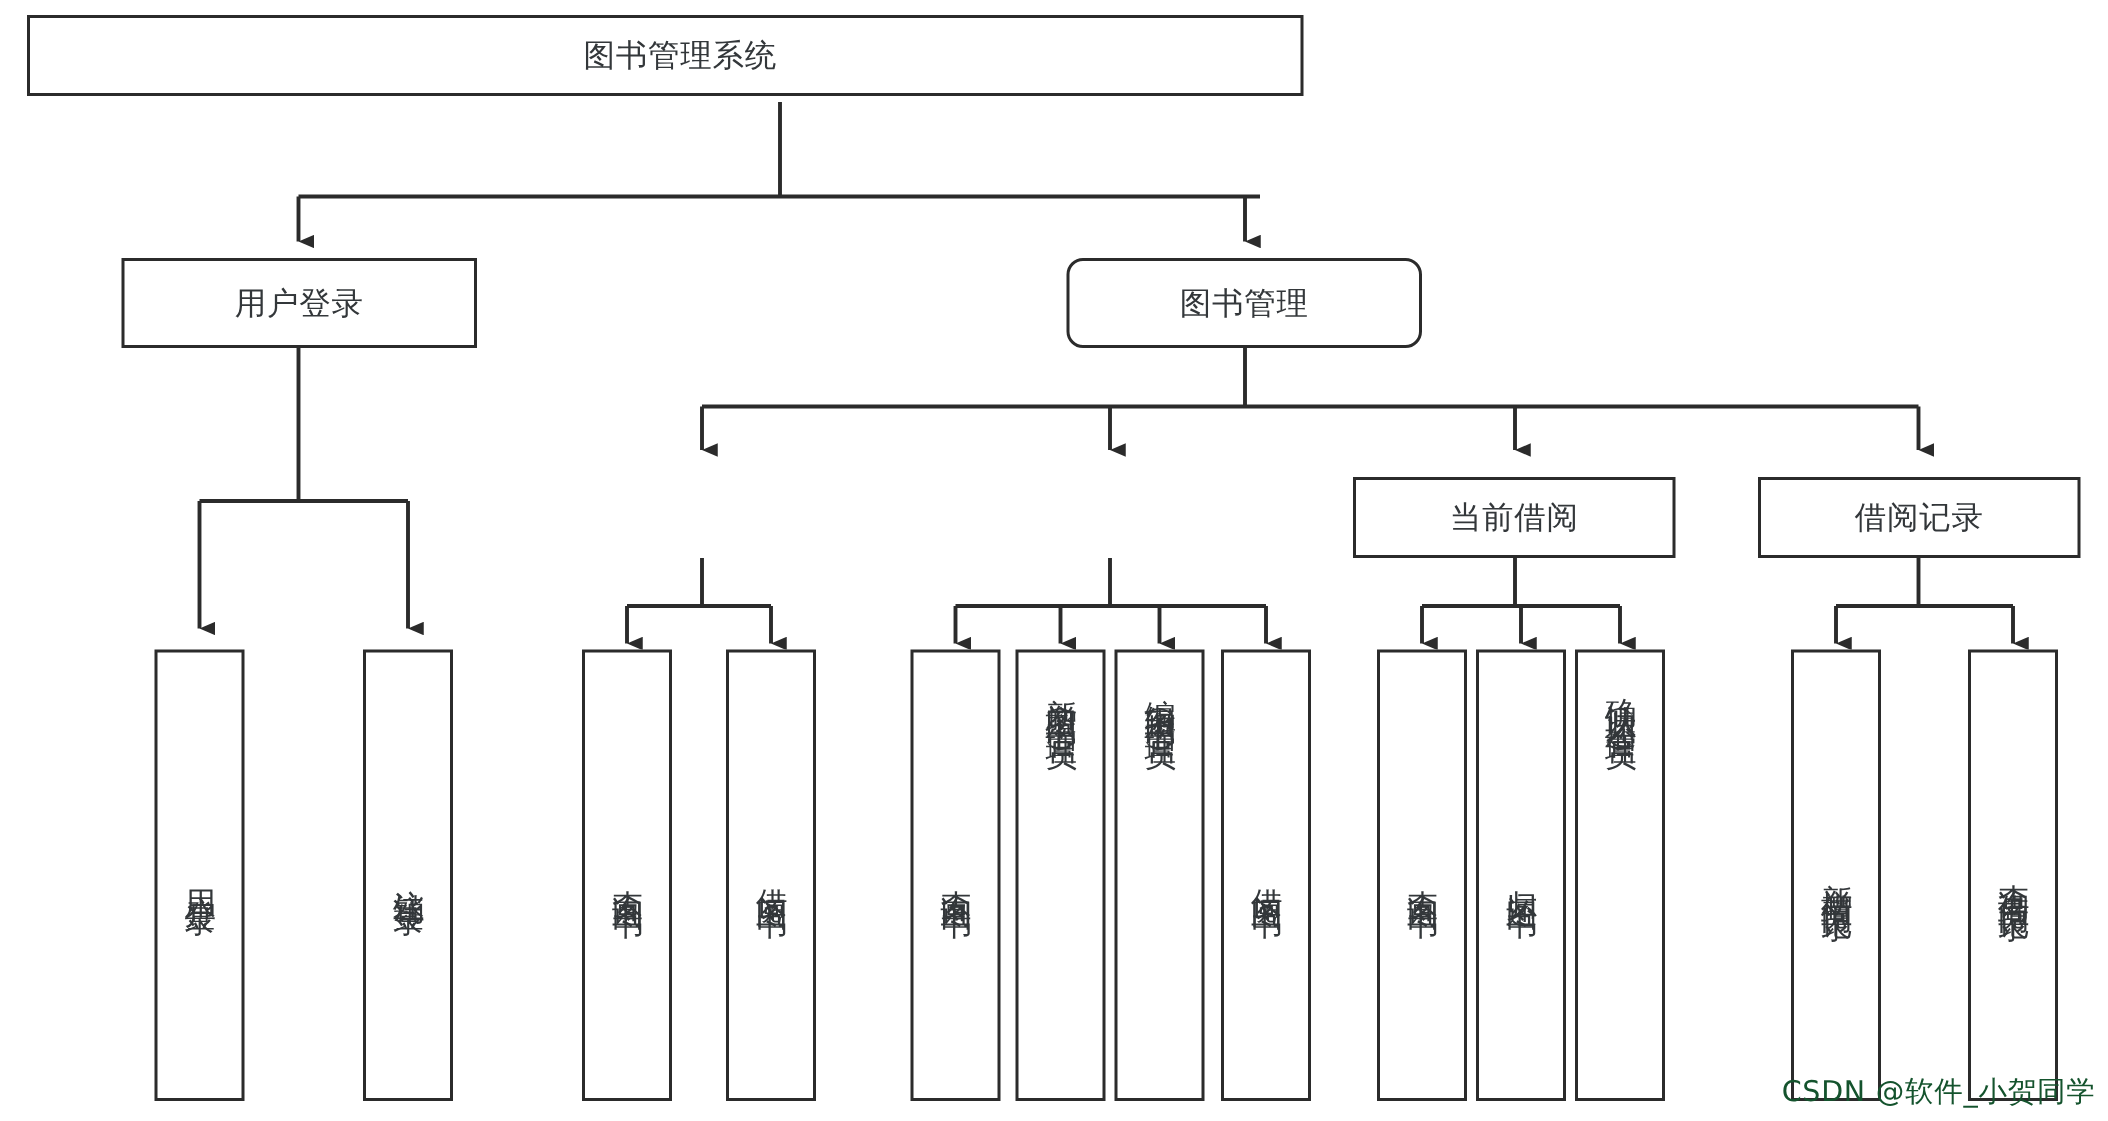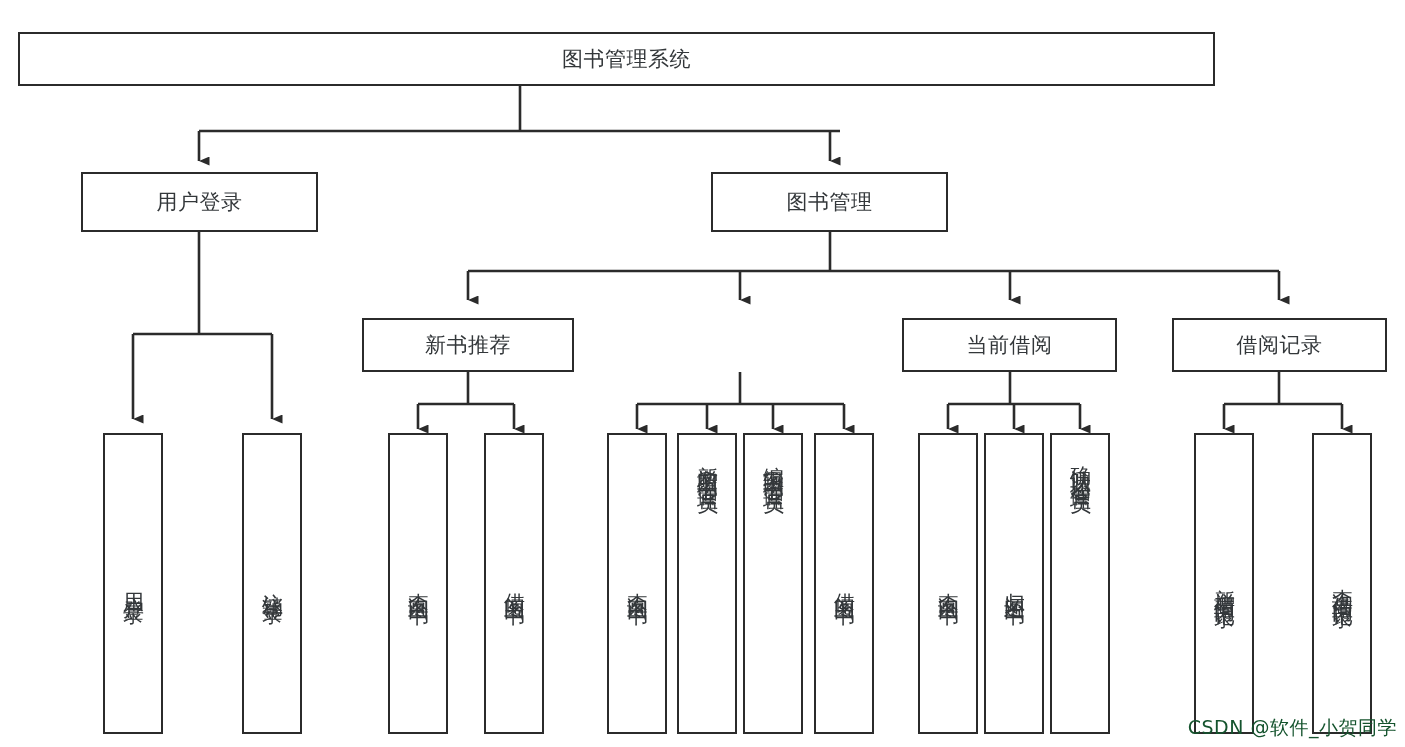--- a/index.html
+++ b/index.html
@@ -122,34 +122,31 @@
       <path d="M1014,404 L1014,429" marker-end="url(#arrowhead)"></path>
       <path d="M1080,404 L1080,429" marker-end="url(#arrowhead)"></path>
 
       <path d="M1279,372 L1279,404"></path>
       <path d="M1224,404 L1342,404"></path>
       <path d="M1224,404 L1224,429" marker-end="url(#arrowhead)"></path>
       <path d="M1342,404 L1342,429" marker-end="url(#arrowhead)"></path>
     </g>
   </svg>
 
-  <div class="node" style="left:18px; top:32px; width:1197px; height:54px;padding-left:20px;">
+  <div class="node" style="left:18px; top:10px; width:851px; height:54px;padding-left:20px;">
     <span class="node-label">图书管理系统</span>
   </div>
 
   <div class="node" style="left:81px; top:172px; width:237px; height:60px;">
     <span class="node-label">用户登录</span>
   </div>
-  <div class="node" style="left:711px; top:172px; width:237px; height:60px;">
+  <div class="node" style="left:711px; top:172px; width:237px; height:60px;border-radius:11px;">
     <span class="node-label">图书管理</span>
   </div>
 
-  <div class="node" style="left:362px; top:318px; width:212px; height:54px;">
-    <span class="node-label">新书推荐</span>
-  </div>
   <div class="node" style="left:1172px; top:318px; width:215px; height:54px;">
     <span class="node-label">借阅记录</span>
   </div>
   <div class="node" style="left:902px; top:318px; width:215px; height:54px;">
     <span class="node-label">当前借阅</span>
   </div>
 
   <div class="node leaf centered" style="left:103px; top:433px; width:60px; height:301px;">
     <span class="node-label">用户登录</span>
   </div>

